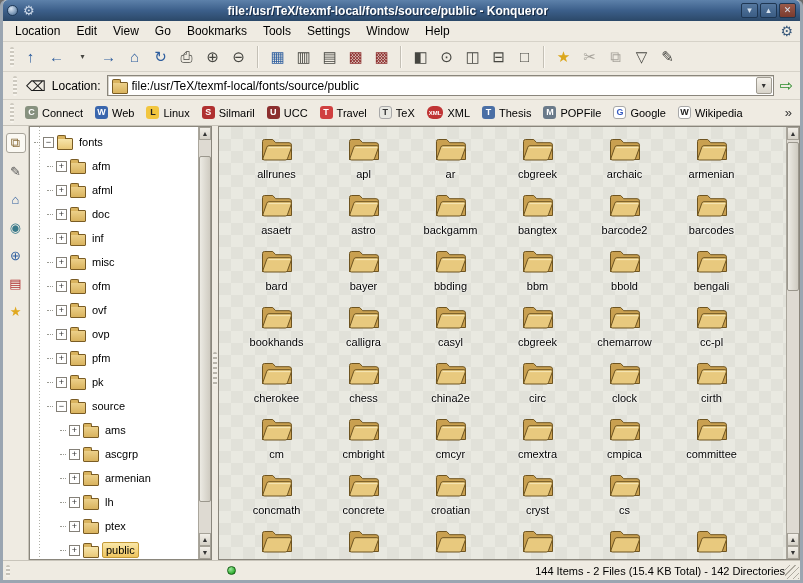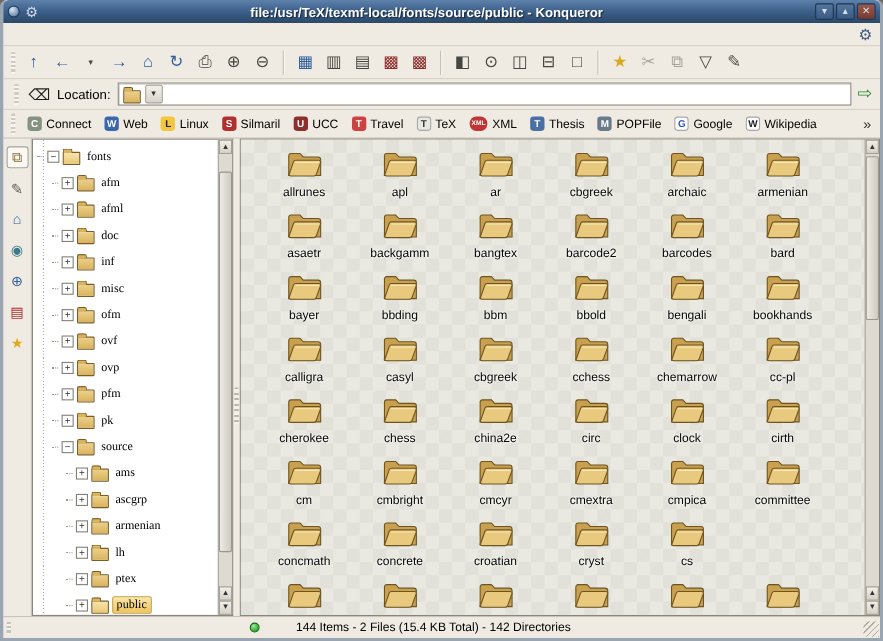--- a/index.html
+++ b/index.html
@@ -82,21 +82,21 @@
   .tree-row { height:24px; display:flex; align-items:center; gap:3px; white-space:nowrap; }
   .tree-row.lvl0 { padding-left:4px; } .tree-row.lvl1 { padding-left:17px; } .tree-row.lvl2 { padding-left:30px; }
   .dots { width:6px; border-top:1px dotted #9a9a92; }
   .expander { width:11px; height:11px; flex:0 0 11px; border:1px solid #848078; background:#fff;
     font-size:9px; line-height:9px; text-align:center; color:#333; }
   .mini-folder { position:relative; width:16px; height:12px; flex:0 0 16px; margin-top:3px;
     background:linear-gradient(180deg,#ecd08a,#d9b35e); border:1px solid #7a5c24; border-radius:1px; }
   .mini-folder::before { content:""; position:absolute; top:-4px; left:-1px; width:7px; height:3px;
     background:#d9b35e; border:1px solid #7a5c24; border-bottom:none; border-radius:2px 2px 0 0; }
   .mini-folder.open { background:linear-gradient(180deg,#f7e5ab,#e9c878); }
-  .tree-label { font-size:11px; padding:1px 3px; color:#000;font-family:Liberation Serif, serif; }
+  .tree-label { font-size:11px; padding:1px 3px; color:#000; }
   .tree-row.selected .tree-label { background:linear-gradient(180deg,#fae7a8,#eec45f);
     border:1px solid #c49a38; border-radius:2px; }
 
   .vscroll { flex:0 0 13px; background:#dedad2; border-left:1px solid #aaa69c; display:flex; flex-direction:column; }
   .sb-btn { flex:0 0 13px; display:flex; align-items:center; justify-content:center; font-size:7px;
     color:#333; background:linear-gradient(180deg,#f2efe8,#d5d1c7); border:1px solid #a5a197; }
   .sb-track { flex:1; position:relative; }
   .sb-slider { position:absolute; left:0; right:0; border:1px solid #9b978d; border-radius:2px;
     background:linear-gradient(90deg,#eceae3,#cfcbc1); }
   .tree-slider { top:4%; height:88%; }
@@ -117,21 +117,21 @@
   .partial-cell { display:flex; justify-content:center; }
   .folder-label { font-size:11px; margin-top:1px; color:#000; text-shadow:0 0 2px #fff, 0 0 2px #fff; }
 
   
   .statusbar { flex:0 0 20px; border-top:1px solid #c8c4ba; position:relative; display:flex; align-items:center; }
   .sbar-handle { width:4px; height:12px; margin-left:3px; border-radius:2px;
     background:repeating-linear-gradient(180deg,#c5c1b7 0 2px,#f6f3ec 2px 4px); }
   .led { position:absolute; left:224px; top:5px; width:9px; height:9px; border-radius:50%;
     border:1px solid #186018;
     background:radial-gradient(circle at 35% 30%,#9fe89f,#2fae2f 70%,#1c7a1c); }
-  .status-text { position:absolute; left:0; right:15px; text-align:center; font-size:11px; color:#000; }
+  .status-text { position:absolute; left:0; right:15px; text-align:right; font-size:11px; color:#000; }
   .resize-grip { position:absolute; right:1px; bottom:1px; width:14px; height:14px;
     background:repeating-linear-gradient(135deg,transparent 0 3px,#aeaaa0 3px 4px); }
 </style>
 </head>
 <body>
 
 <div class="window">
 
   <div class="titlebar">
     <span class="tb-circle"></span>
@@ -140,20 +140,39 @@
     <span class="tb-btns">
   <span class="tb-btn">▾</span>
 
   <span class="tb-btn">▴</span>
 
   <span class="tb-btn close">✕</span>
 </span>
   </div>
 
   <div class="menubar">
+    <span style="display:flex">
+  <span class="menu-item">Location</span>
+
+  <span class="menu-item">Edit</span>
+
+  <span class="menu-item">View</span>
+
+  <span class="menu-item">Go</span>
+
+  <span class="menu-item">Bookmarks</span>
+
+  <span class="menu-item">Tools</span>
+
+  <span class="menu-item">Settings</span>
+
+  <span class="menu-item">Window</span>
+
+  <span class="menu-item">Help</span>
+</span>
     <span class="menu-spacer"></span>
     <span class="menu-gear">⚙</span>
   </div>
 
   <div class="toolbar">
     <span class="thandle"></span>
     <span style="display:flex;gap:1px">
   <span class="tbtn">
     <span class="tglyph c-blue">↑</span>
   </span>
@@ -257,20 +276,21 @@
   </span>
 </span>
   </div>
 
   <div class="locrow">
     <span class="thandle"></span>
     <span class="clear-btn">⌫</span>
     <span class="loc-label">Location:</span>
     <span class="combo">
       <span class="mini-folder" style="margin-top:4px"></span>
+      <input class="loc-input" value="file:/usr/TeX/texmf-local/fonts/source/public" style="">
       <span class="combo-arrow">▼</span>
     </span>
     <span class="go-btn">⇨</span>
   </div>
 
   <div class="bookbar">
     <span class="thandle"></span>
     <span style="display:flex">
   <span class="bm">
     <span class="bm-icon" style="background: rgb(135, 145, 127); color: rgb(255, 255, 255);">C</span>
@@ -568,20 +588,30 @@
     <span class="big-folder">
       <svg width="34" height="28" viewBox="0 0 34 28">
         <path d="M2.5 24.5 V6.5 a2 2 0 0 1 2-2 h8.2 l3 3.2 H29 a2.5 2.5 0 0 1 2.5 2.5 v14.3 z" fill="#c9a050" stroke="#6e5420" stroke-width="1"></path>
         <path d="M2.5 24.5 L6.8 12.2 a2.2 2.2 0 0 1 2.1-1.5 h21 a1.6 1.6 0 0 1 1.5 2.1 L27.6 23.3 a2.4 2.4 0 0 1-2.3 1.7 H4.5 a2 2 0 0 1-2-2 z" fill="#e8c97e" stroke="#6e5420" stroke-width="1"></path>
         <path d="M8.5 12.6 h21.5" stroke="#f7e7b5" stroke-width="1" fill="none"></path>
       </svg>
     </span>
     <span class="folder-label">asaetr</span>
   </div>
 
+  <div class="folder-cell">
+    <span class="big-folder">
+      <svg width="34" height="28" viewBox="0 0 34 28">
+        <path d="M2.5 24.5 V6.5 a2 2 0 0 1 2-2 h8.2 l3 3.2 H29 a2.5 2.5 0 0 1 2.5 2.5 v14.3 z" fill="#c9a050" stroke="#6e5420" stroke-width="1"></path>
+        <path d="M2.5 24.5 L6.8 12.2 a2.2 2.2 0 0 1 2.1-1.5 h21 a1.6 1.6 0 0 1 1.5 2.1 L27.6 23.3 a2.4 2.4 0 0 1-2.3 1.7 H4.5 a2 2 0 0 1-2-2 z" fill="#e8c97e" stroke="#6e5420" stroke-width="1"></path>
+        <path d="M8.5 12.6 h21.5" stroke="#f7e7b5" stroke-width="1" fill="none"></path>
+      </svg>
+    </span>
+    <span class="folder-label">astro</span>
+  </div>
 
   <div class="folder-cell">
     <span class="big-folder">
       <svg width="34" height="28" viewBox="0 0 34 28">
         <path d="M2.5 24.5 V6.5 a2 2 0 0 1 2-2 h8.2 l3 3.2 H29 a2.5 2.5 0 0 1 2.5 2.5 v14.3 z" fill="#c9a050" stroke="#6e5420" stroke-width="1"></path>
         <path d="M2.5 24.5 L6.8 12.2 a2.2 2.2 0 0 1 2.1-1.5 h21 a1.6 1.6 0 0 1 1.5 2.1 L27.6 23.3 a2.4 2.4 0 0 1-2.3 1.7 H4.5 a2 2 0 0 1-2-2 z" fill="#e8c97e" stroke="#6e5420" stroke-width="1"></path>
         <path d="M8.5 12.6 h21.5" stroke="#f7e7b5" stroke-width="1" fill="none"></path>
       </svg>
     </span>
     <span class="folder-label">backgamm</span>
@@ -723,30 +753,20 @@
     <span class="big-folder">
       <svg width="34" height="28" viewBox="0 0 34 28">
         <path d="M2.5 24.5 V6.5 a2 2 0 0 1 2-2 h8.2 l3 3.2 H29 a2.5 2.5 0 0 1 2.5 2.5 v14.3 z" fill="#c9a050" stroke="#6e5420" stroke-width="1"></path>
         <path d="M2.5 24.5 L6.8 12.2 a2.2 2.2 0 0 1 2.1-1.5 h21 a1.6 1.6 0 0 1 1.5 2.1 L27.6 23.3 a2.4 2.4 0 0 1-2.3 1.7 H4.5 a2 2 0 0 1-2-2 z" fill="#e8c97e" stroke="#6e5420" stroke-width="1"></path>
         <path d="M8.5 12.6 h21.5" stroke="#f7e7b5" stroke-width="1" fill="none"></path>
       </svg>
     </span>
     <span class="folder-label">cbgreek</span>
   </div>
 
-  <div class="folder-cell">
-    <span class="big-folder">
-      <svg width="34" height="28" viewBox="0 0 34 28">
-        <path d="M2.5 24.5 V6.5 a2 2 0 0 1 2-2 h8.2 l3 3.2 H29 a2.5 2.5 0 0 1 2.5 2.5 v14.3 z" fill="#c9a050" stroke="#6e5420" stroke-width="1"></path>
-        <path d="M2.5 24.5 L6.8 12.2 a2.2 2.2 0 0 1 2.1-1.5 h21 a1.6 1.6 0 0 1 1.5 2.1 L27.6 23.3 a2.4 2.4 0 0 1-2.3 1.7 H4.5 a2 2 0 0 1-2-2 z" fill="#e8c97e" stroke="#6e5420" stroke-width="1"></path>
-        <path d="M8.5 12.6 h21.5" stroke="#f7e7b5" stroke-width="1" fill="none"></path>
-      </svg>
-    </span>
-    <span class="folder-label">cchess</span>
-  </div>
 
   <div class="folder-cell">
     <span class="big-folder">
       <svg width="34" height="28" viewBox="0 0 34 28">
         <path d="M2.5 24.5 V6.5 a2 2 0 0 1 2-2 h8.2 l3 3.2 H29 a2.5 2.5 0 0 1 2.5 2.5 v14.3 z" fill="#c9a050" stroke="#6e5420" stroke-width="1"></path>
         <path d="M2.5 24.5 L6.8 12.2 a2.2 2.2 0 0 1 2.1-1.5 h21 a1.6 1.6 0 0 1 1.5 2.1 L27.6 23.3 a2.4 2.4 0 0 1-2.3 1.7 H4.5 a2 2 0 0 1-2-2 z" fill="#e8c97e" stroke="#6e5420" stroke-width="1"></path>
         <path d="M8.5 12.6 h21.5" stroke="#f7e7b5" stroke-width="1" fill="none"></path>
       </svg>
     </span>
     <span class="folder-label">chemarrow</span>

